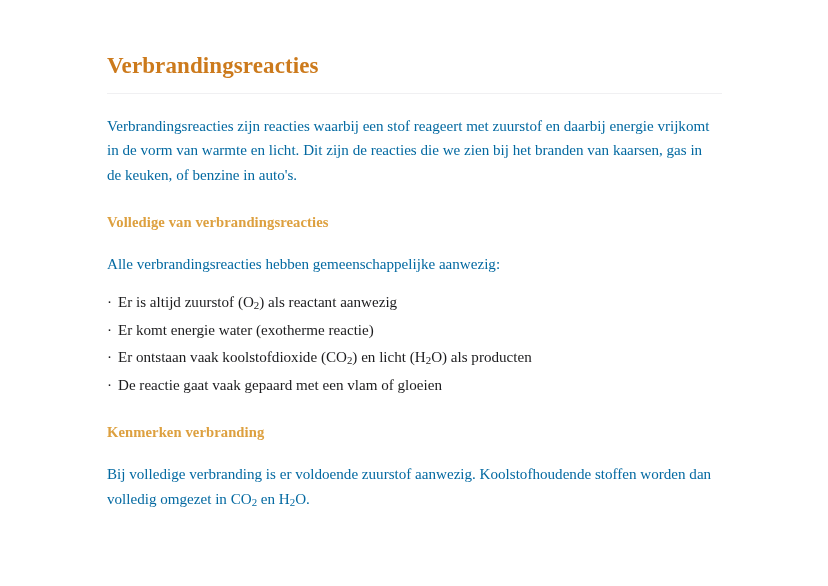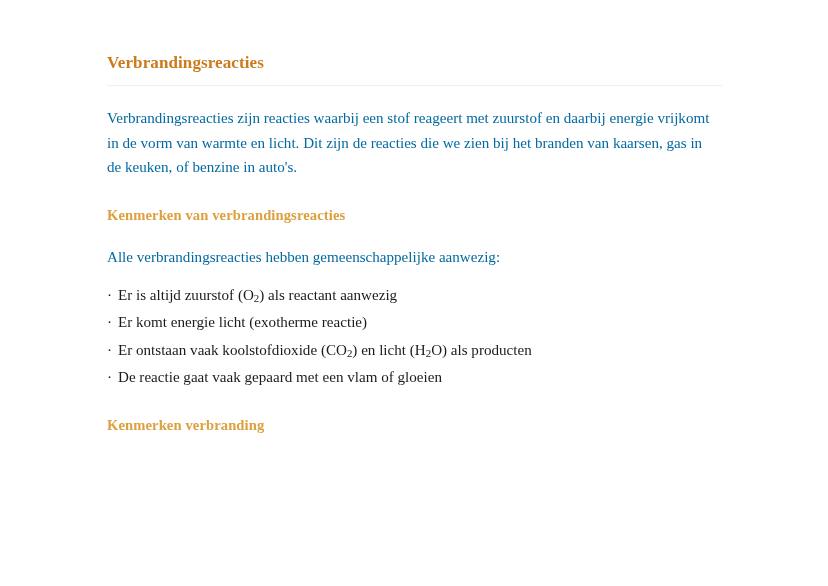--- a/index.html
+++ b/index.html
@@ -19,21 +19,21 @@
     box-sizing: border-box;
     width: 828px;
     height: 586px;
     padding: 52px 106px 0 107px;
     background: #ffffff;
   }
 
   .doc-title {
     margin: 0;
     font-family: "Liberation Serif", "DejaVu Serif", serif;
-    font-size: 17px;
+    font-size: 23px;
     font-weight: 700;
     line-height: 1.25;
     letter-spacing: 0.1px;
     color: #cc7a1c;
   }
 
   .title-rule {
     margin: 12px 0 0 0;
     height: 1px;
     width: 615px;
@@ -95,27 +95,28 @@
 <body>
 
 <div class="page">
 
   <h1 class="doc-title">Verbrandingsreacties</h1>
 
   <hr class="title-rule">
 
   <p class="body-text">Verbrandingsreacties zijn reacties waarbij een stof reageert met zuurstof en daarbij energie vrijkomt in de vorm van warmte en licht. Dit zijn de reacties die we zien bij het branden van kaarsen, gas in de keuken, of benzine in auto's.</p>
 
-  <h2 class="section-title">Kenmerken van verbrandingsreacties</h2>
+  <h2 class="section-title">Volledige van verbrandingsreacties</h2>
 
   <p class="body-text">Alle verbrandingsreacties hebben gemeenschappelijke aanwezig:</p>
 
   <ul class="feature-list" id="kenmerken-list">
       <li><span class="bullet-dot">·</span><span>Er is altijd zuurstof (O</span><sub>2</sub><span>) als reactant aanwezig</span></li>
-      <li><span class="bullet-dot">·</span><span>Er komt energie licht (exotherme reactie)</span></li>
+      <li><span class="bullet-dot">·</span><span>Er komt energie water (exotherme reactie)</span></li>
       <li><span class="bullet-dot">·</span><span>Er ontstaan vaak koolstofdioxide (CO</span><sub>2</sub><span>) en licht (H</span><sub>2</sub><span>O) als producten</span></li>
       <li><span class="bullet-dot">·</span><span>De reactie gaat vaak gepaard met een vlam of gloeien</span></li>
     </ul>
 
   <h2 class="section-title">Kenmerken verbranding</h2>
 
+  <p class="body-text" id="volledige-paragraph"><span>Bij volledige verbranding is er voldoende zuurstof aanwezig. Koolstofhoudende stoffen worden dan volledig omgezet in CO</span><sub>2</sub><span> en H</span><sub>2</sub><span>O.</span></p>
 
 </div>
 
 </body></html>

